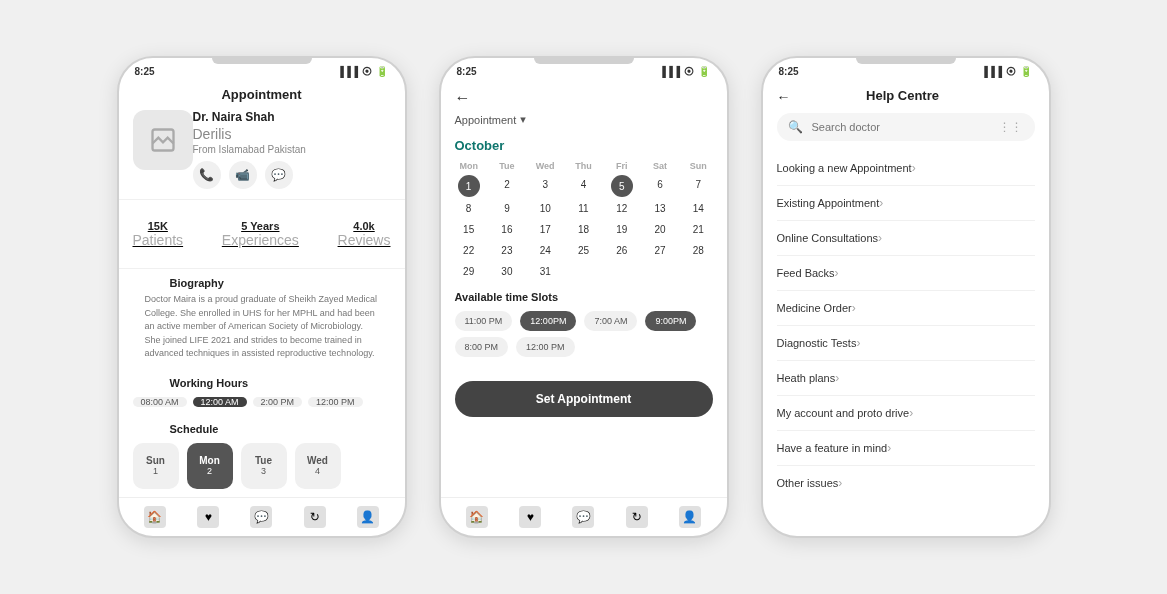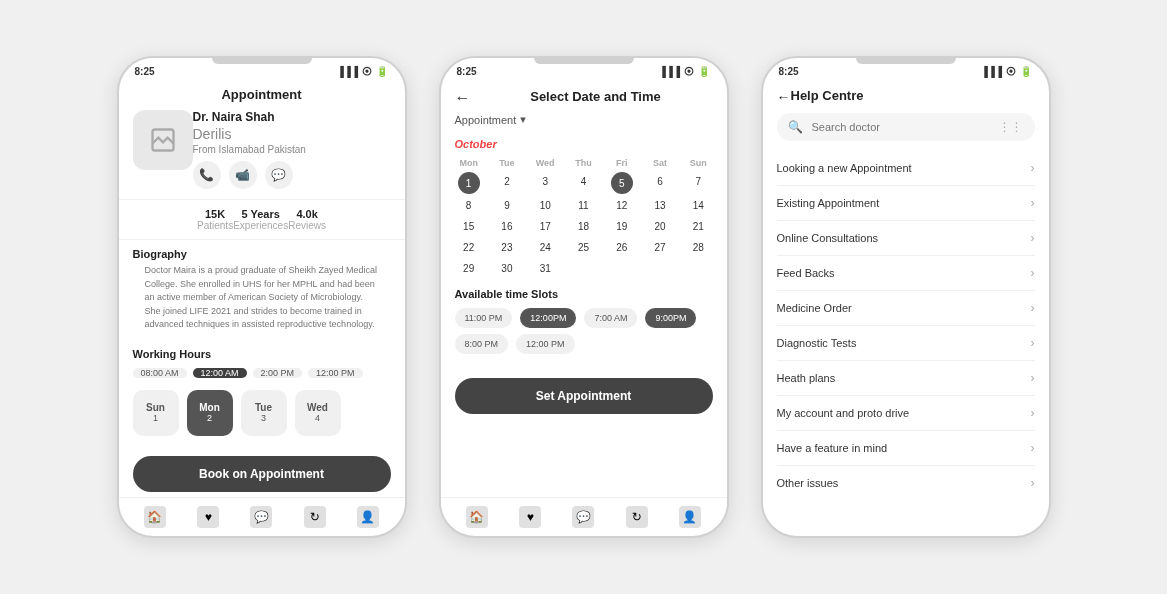--- a/index.html
+++ b/index.html
@@ -101,33 +101,35 @@
     }
     .action-btn {
       width: 28px; height: 28px;
       border-radius: 50%;
       background: #f0f0f0;
       display: flex; align-items: center; justify-content: center;
       font-size: 12px;
     }
     .stats-row {
       display: flex;
-      justify-content: center;
-      padding: 8px 14px;
+      justify-content: space-between;
+      padding: 20px 14px;
       border-top: 1px solid #f0f0f0;
       border-bottom: 1px solid #f0f0f0;
+      text-decoration: underline;
     }
     .stat-item { text-align: center; }
     .stat-val { font-size: 11px; font-weight: 700; color: #222; }
-    .stat-lbl { font-size: 10px; color: #aaa; }
+    .stat-lbl { font-size: 14px; color: #aaa; }
     .section-title {
       font-size: 11px;
       font-weight: 700;
       color: #222;
       padding: 8px 14px 4px;
+      margin-left: 37px;
     }
     .bio-text {
       font-size: 9px;
       color: #777;
       padding: 0 26px 8px;
       line-height: 1.5;
     }
     .working-hours-chips {
       display: flex;
       gap: 6px;
@@ -213,25 +215,24 @@
       color: #222;
     }
     .appt-dropdown {
       display: flex;
       align-items: center;
       gap: 4px;
       padding: 4px 14px 8px;
     }
     .appt-dropdown span { font-size: 11px; color: #555; }
     .month-label {
-      font-size: 11px;
+      font-size: 13px;
       font-weight: 600;
       padding: 4px 14px 6px;
-      color: #ef4444;
-      font-style: italic;
+      color: #0f766e;
     }
     .calendar-grid {
       padding: 0 10px;
     }
     .cal-row {
       display: grid;
       grid-template-columns: repeat(7, 1fr);
       gap: 2px;
       margin-bottom: 2px;
     }
@@ -291,21 +292,21 @@
       text-align: center;
       font-size: 13px;
       font-weight: 600;
       padding: 6px 0 8px;
       color: #222;
       display: flex;
       align-items: center;
       padding: 6px 14px;
     }
     .help-back { font-size: 14px; margin-right: auto; }
-    .help-title { flex: 1; text-align: left; font-size: 13px; font-weight: 600; margin-right: 20px; }
+    .help-title { flex: 1; text-align: center; font-size: 13px; font-weight: 600; margin-right: 20px; }
     .search-bar {
       display: flex;
       align-items: center;
       background: #f5f5f5;
       border-radius: 20px;
       margin: 4px 14px 10px;
       padding: 7px 12px;
       gap: 8px;
     }
     .search-icon { font-size: 12px; color: #aaa; }
@@ -315,25 +316,24 @@
       border: none;
       outline: none;
       font-size: 11px;
       color: #999;
     }
     .search-grid-icon { font-size: 12px; color: #aaa; }
     .help-list { padding: 0 14px; }
     .help-item {
       display: flex;
       align-items: center;
-      justify-content: space-between;
+      justify-content: flex-start;
       padding: 10px 0;
       border-bottom: 1px solid #f0f0f0;
       cursor: pointer;
-      gap: 36px;
     }
     .help-item:last-child { border-bottom: none; }
     .help-item-text { font-size: 11px; color: #333; }
     .help-chevron { font-size: 12px; color: #aaa; }
   </style>
 </head>
 <body>
 
 <div class="phones-container">
 
@@ -382,20 +382,21 @@
       </div>
       <div class="section-title">Biography</div>
       <div class="bio-text">Doctor Maira is a proud graduate of Sheikh Zayed Medical College. She enrolled in UHS for her MPHL and had been an active member of American Society of Microbiology. She joined LIFE 2021 and strides to become trained in advanced techniques in assisted reproductive technology.</div>
       <div class="section-title">Working Hours</div>
       <div class="working-hours-chips">
         <div class="chip">08:00 AM</div>
         <div class="chip active">12:00 AM</div>
         <div class="chip">2:00 PM</div>
         <div class="chip">12:00 PM</div>
       </div>
+      <div class="section-title">Schedule</div>
       <div class="schedule-row">
         <div class="schedule-chip">
           <span class="day">Sun</span>
             <span>1</span>
         </div>
         <div class="schedule-chip active">
           <span class="day">Mon</span>
             <span>2</span>
         </div>
         <div class="schedule-chip">
@@ -425,21 +426,20 @@
       <span>8:25</span>
       <div class="status-icons">
         <span>▐▐▐</span>
         <span>⦿</span>
         <span>🔋</span>
       </div>
     </div>
     <div class="phone-content">
       <div class="cal-header">
         <span class="back-arrow">←</span>
-        <span class="cal-title">Select Date and Time</span>
       </div>
       <div class="appt-dropdown">
         <span>Appointment</span>
         <span>▾</span>
       </div>
       <div class="month-label">October</div>
       <div class="calendar-grid">
         <div class="cal-row">
           <div class="cal-day-header">Mon</div>
           <div class="cal-day-header">Tue</div>

